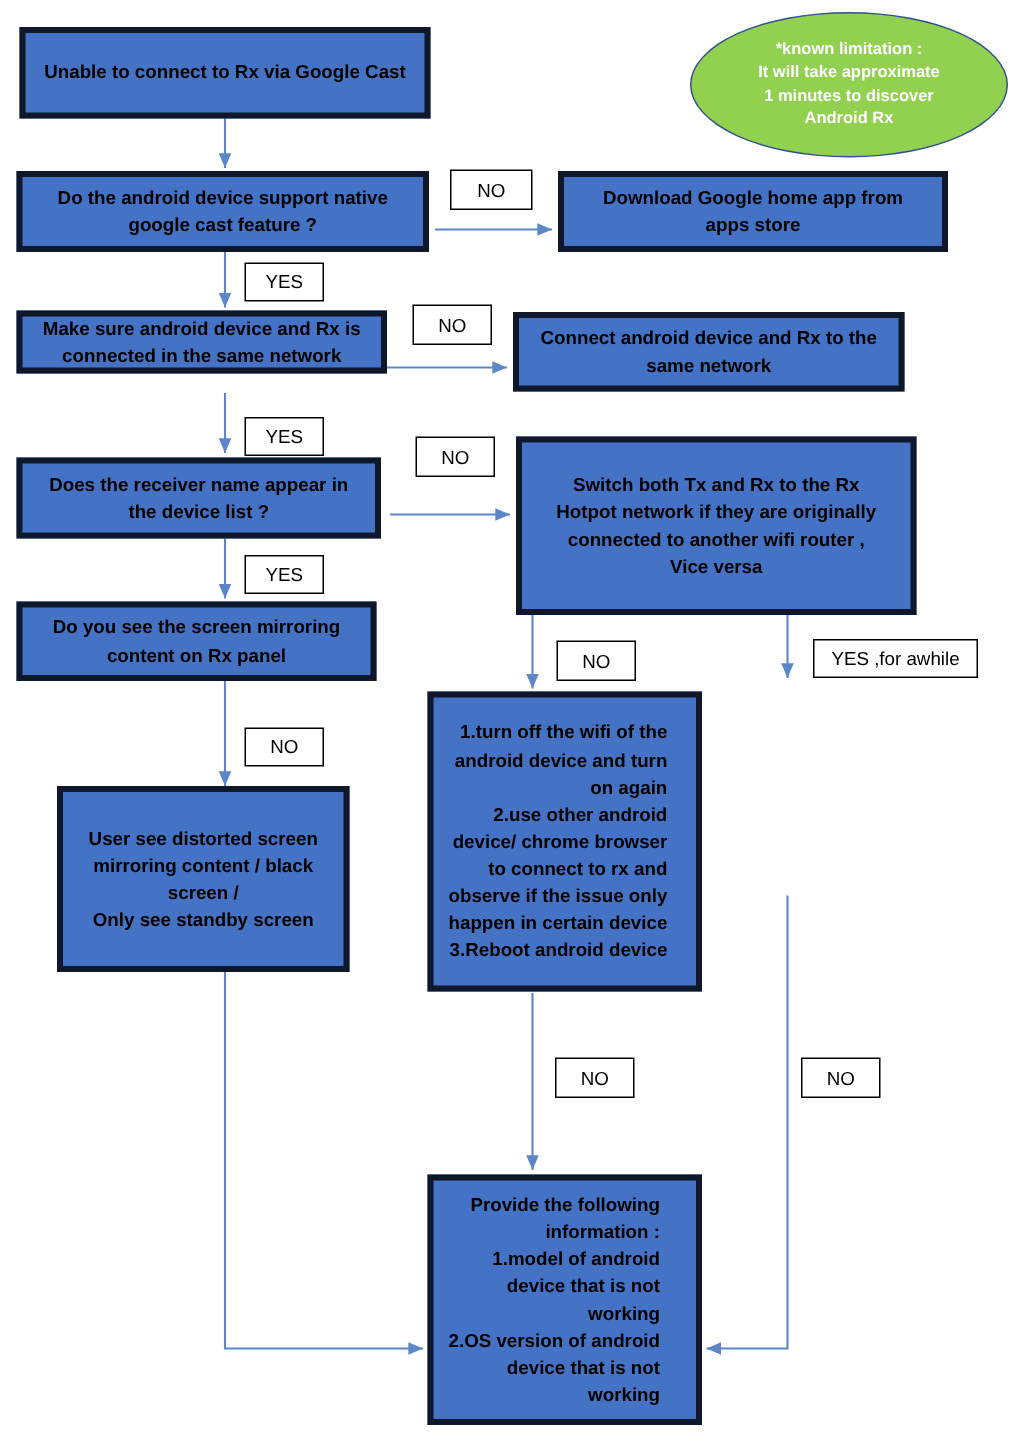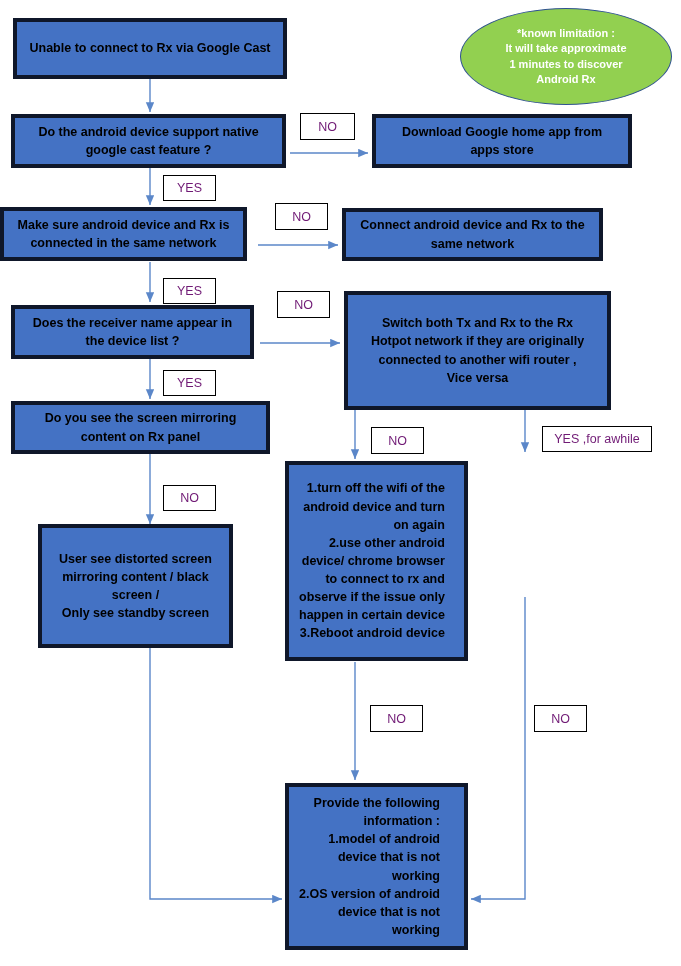--- a/index.html
+++ b/index.html
@@ -48,21 +48,21 @@
     display: flex;
     align-items: center;
     justify-content: center;
     text-align: center;
     white-space: pre-line;
   }
   .label {
     position: absolute;
     background: #ffffff;
     border: 1.2px solid #000000;
-    color: #701a75;
+    color: #000000;
     font-size: 12.5px;
     box-sizing: border-box;
     display: flex;
     align-items: center;
     justify-content: center;
     text-align: left;
     font-weight: normal;
     z-index: 5;
   }
   .conn {
@@ -127,21 +127,21 @@
   <div class="node" style="left:11px; top:114px; width:275px; height:54px;">Do the android device support native
 google cast feature ?</div>
 
   <div class="label" style="left:300px; top:113px; width:55px; height:27px;">NO</div>
 
   <div class="node" style="left:372px; top:114px; width:260px; height:54px;">Download Google home app from
 apps store</div>
 
   <div class="label" style="left:163px; top:175px; width:53px; height:26px;">YES</div>
 
-  <div class="node" style="left:0; top:207px; width:247px; height:54px;">Make sure android device and Rx is
+  <div class="node" style="left:11px; top:207px; width:247px; height:42px;">Make sure android device and Rx is
 connected in the same network</div>
 
   <div class="label" style="left:275px; top:203px; width:53px; height:27px;">NO</div>
 
   <div class="node" style="left:342px; top:208px; width:261px; height:53px;">Connect android device and Rx to the
 same network</div>
 
   <div class="label" style="left:163px; top:278px; width:53px; height:26px;">YES</div>
 
   <div class="node" style="left:11px; top:305px; width:243px; height:54px;">Does the receiver name appear in
@@ -149,21 +149,21 @@
 
   <div class="label" style="left:277px; top:291px; width:53px; height:27px;">NO</div>
 
   <div class="node" style="left:344px; top:291px; width:267px; height:119px;">Switch both Tx and Rx to the Rx
 Hotpot network if they are originally
 connected to another wifi router ,
 Vice versa</div>
 
   <div class="label" style="left:163px; top:370px; width:53px; height:26px;">YES</div>
 
-  <div class="node" style="left:11px; top:401px; width:259px; height:53px;">Do you see the screen mirroring
+  <div class="node" style="left:11px; top:401px; width:240px; height:53px;">Do you see the screen mirroring
 content on Rx panel</div>
 
   <div class="label" style="left:163px; top:485px; width:53px; height:26px;">NO</div>
 
   <div class="label" style="left:371px; top:427px; width:53px; height:27px;">NO</div>
 
   <div class="label" style="left:542px; top:426px; width:110px; height:26px;">YES ,for awhile</div>
 
   <div class="node" style="left:38px; top:524px; width:195px; height:124px;">User see distorted screen
 mirroring content / black

